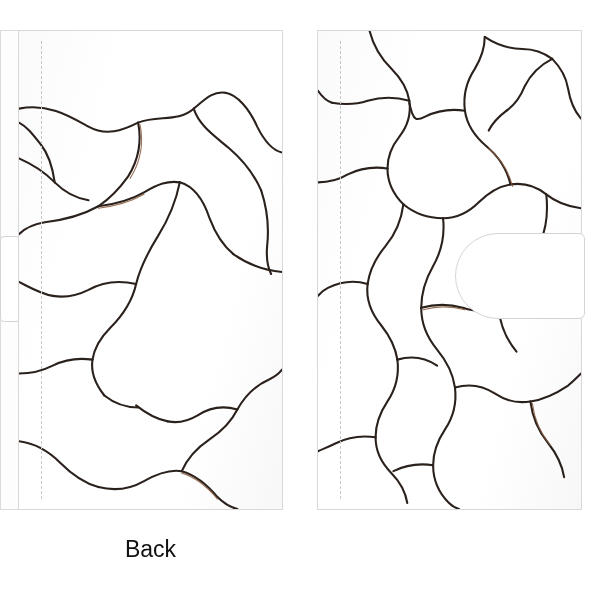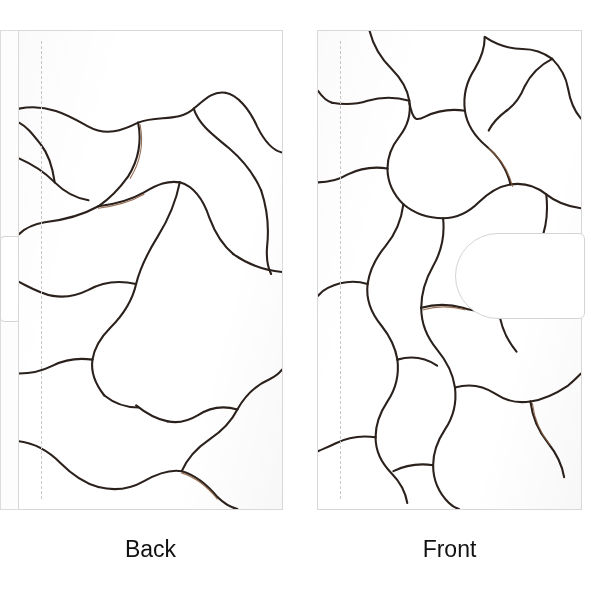--- a/index.html
+++ b/index.html
@@ -246,19 +246,18 @@
       </div>
       <div class="stitch"></div>
       <div class="sheen"></div>
     </div>
 
     <div class="flap"></div>
   </div>
 
   <div class="caption-row">
     <div class="caption caption-back">Back</div>
-    <div class="caption caption-front">Front</div>
   </div>
 
   <div class="notes">
   </div>
 
 </div>
 
 </body></html>

